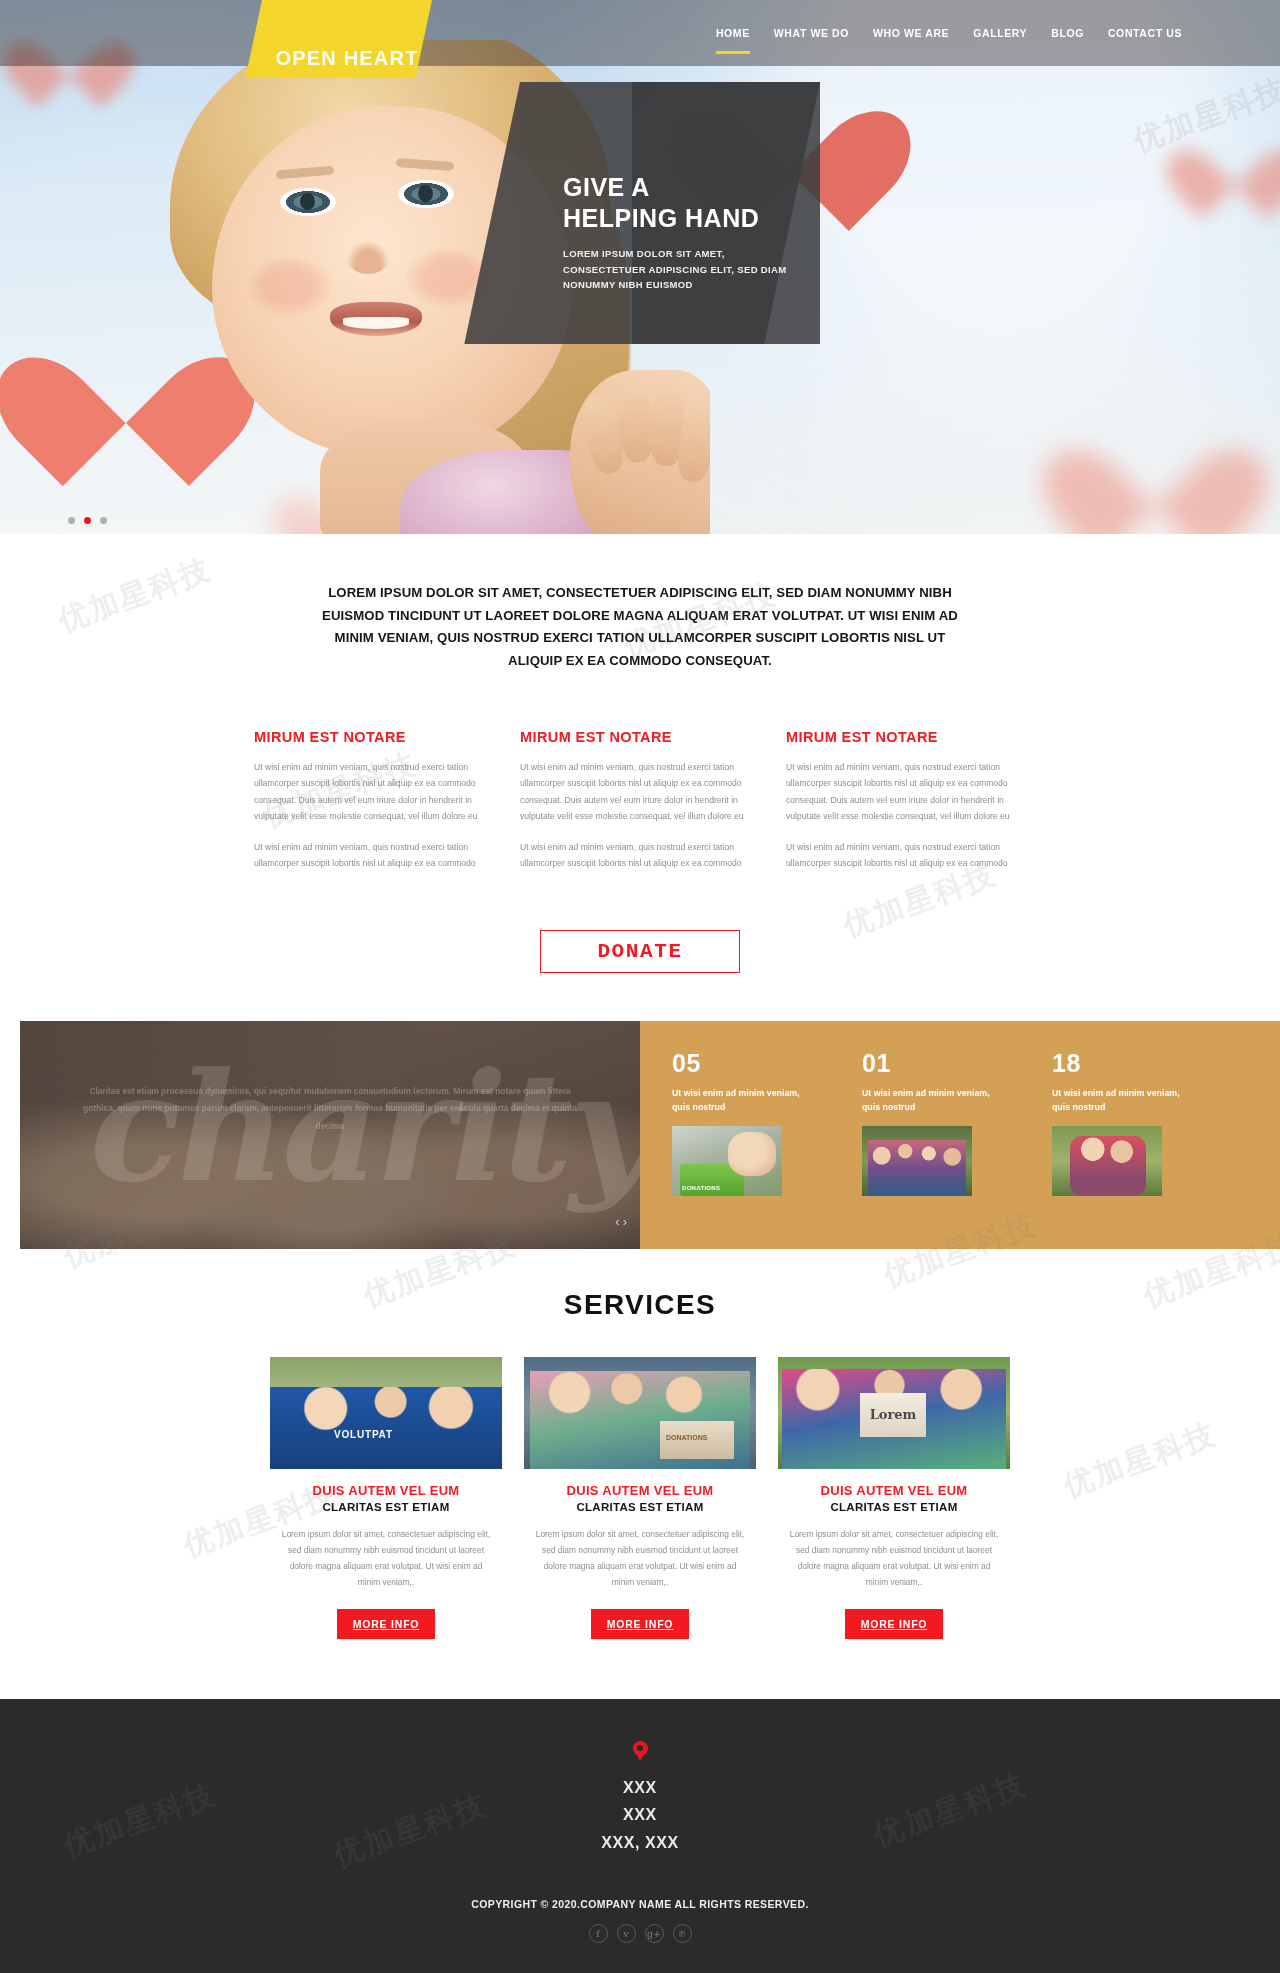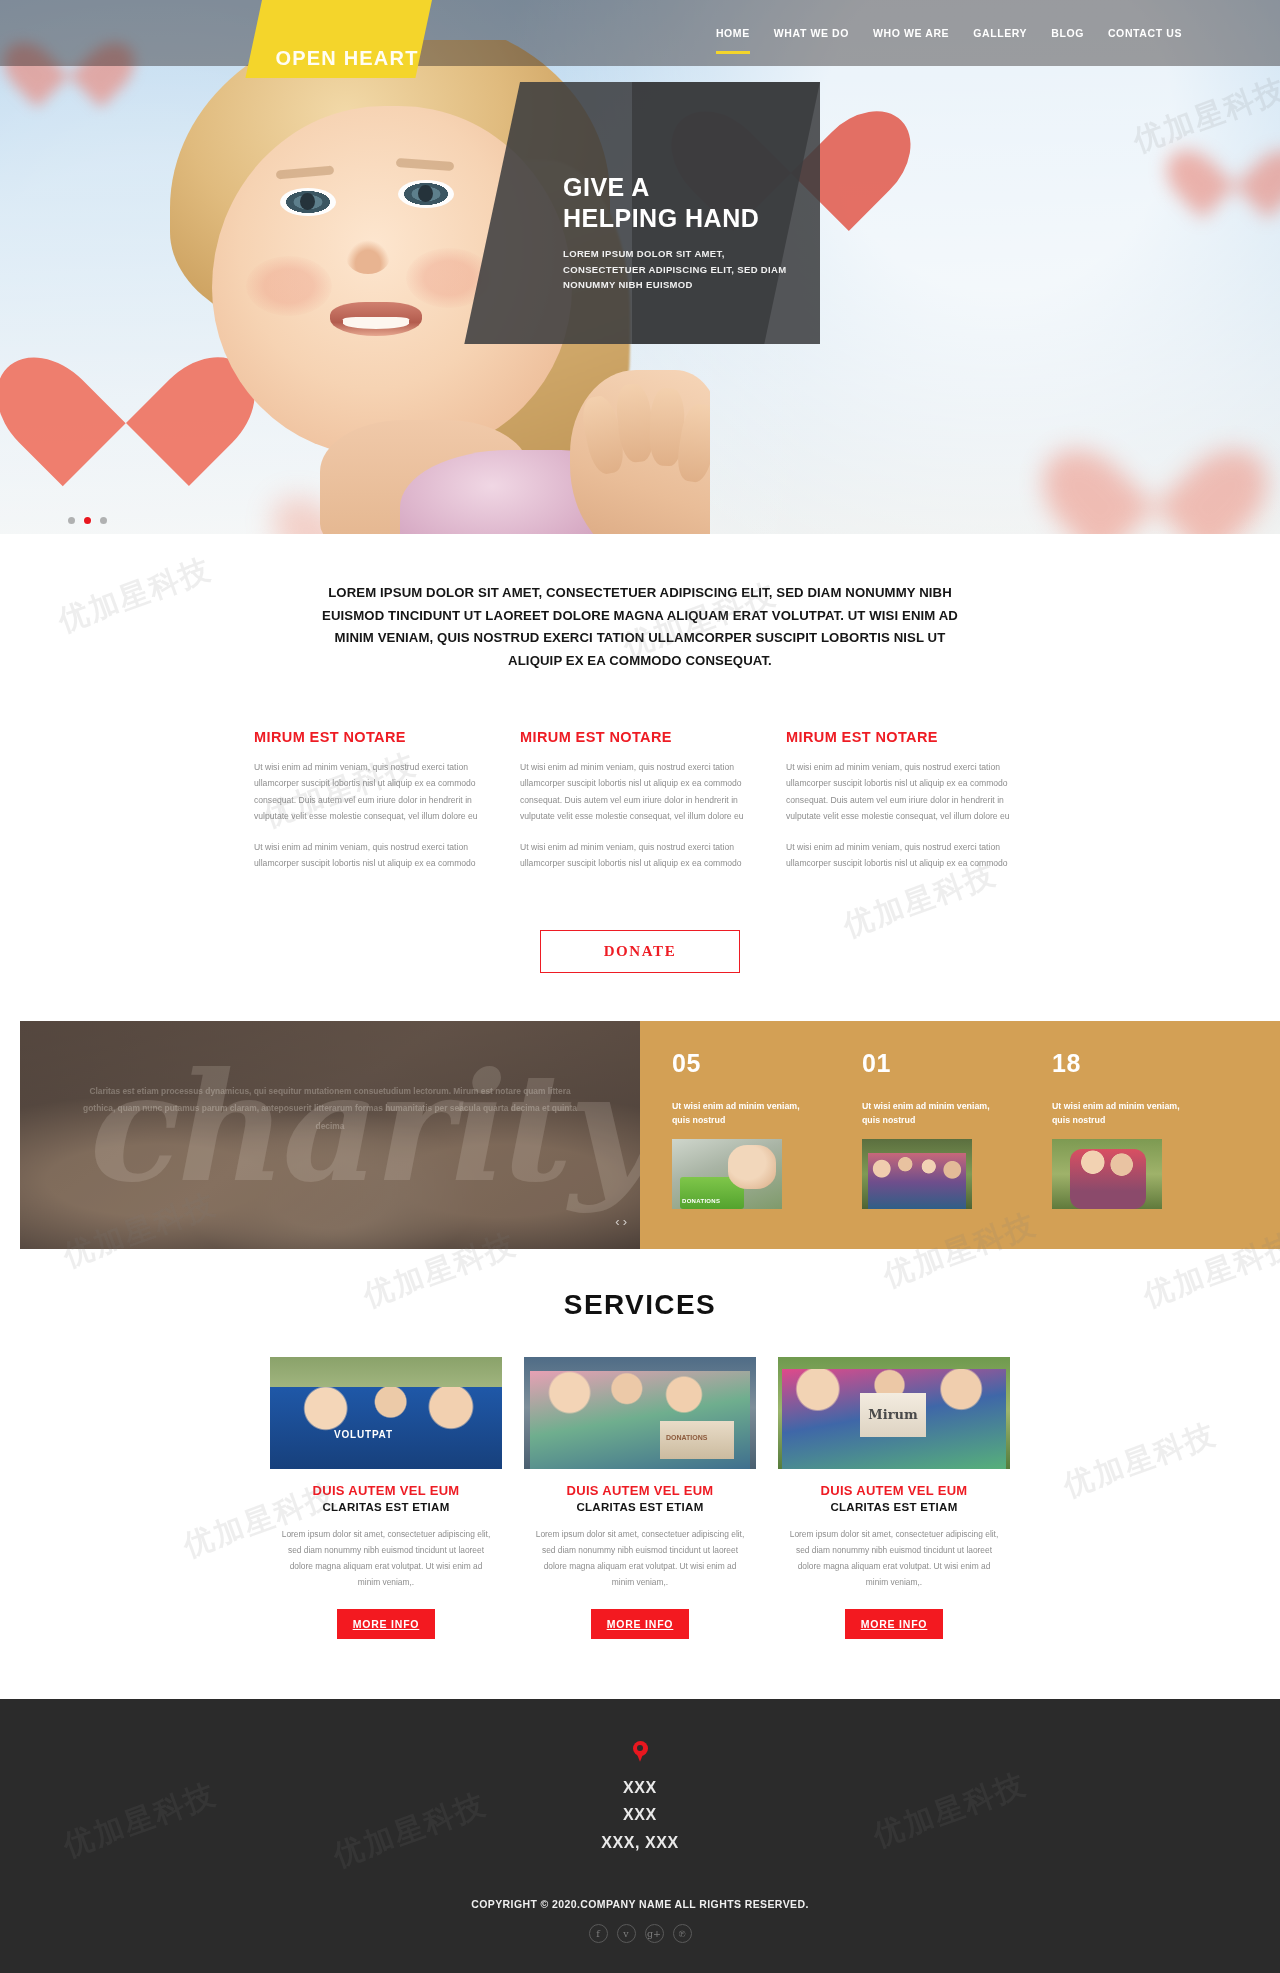--- a/index.html
+++ b/index.html
@@ -195,22 +195,22 @@
   }
   .col p {
     font-size: 8.6px; color: #8e8e8e; line-height: 1.92; margin-bottom: 14px;
   }
 
   
   .donate-wrap { text-align: center; margin: 44px 0 0; }
   .donate-btn {
     display: inline-block; width: 200px; height: 43px; line-height: 41px;
     background: #fff; border: 1.5px solid #ee1c24; color: #ee1c24;
-    font-size: 15px; font-weight: bold; letter-spacing: 1.6px;
-    text-transform: uppercase; cursor: pointer; font-family: Liberation Serif, serif;
+    font-size: 21px; font-weight: bold; letter-spacing: 1.6px;
+    text-transform: uppercase; cursor: pointer; font-family: Liberation Mono, monospace;
   }
 
   
   .band { margin-top: 48px; display: flex; width: 1280px; }
   .quote-panel {
     position: relative; width: 620px; height: 228px; margin-left: 20px;
     background: linear-gradient(145deg,#4a3f39 0%,#5d4f46 45%,#473c36 100%);
     overflow: hidden;
   }
   .quote-bg {
@@ -235,21 +235,21 @@
     position: absolute; right: 10px; bottom: 20px; color: rgba(255,255,255,.7);
     font-size: 13px; letter-spacing: 3px; cursor: pointer;
   }
   .stats {
     width: 640px; height: 228px; background: #d3a055;
     display: flex; padding: 30px 0 0 32px; gap: 60px;
   }
   .stat { width: 130px; }
   .stat .num {
     font-size: 25px; font-weight: bold; color: #fff; line-height: 1;
-    letter-spacing: .5px; margin-bottom: 23px;
+    letter-spacing: .5px; margin-bottom: 10px;
   }
   .stat .cap {
     font-size: 8.8px; font-weight: bold; color: #fff; line-height: 1.6; margin-bottom: 12px;
   }
   .stat .thumb {
     width: 110px; height: 70px; overflow: hidden; position: relative;
   }
   .thumb-a { background: linear-gradient(160deg,#cfd6cc 0%,#a9b4a5 40%,#7f9a6b 100%); }
   .thumb-a:before {
     content: ""; position: absolute; left: 8px; bottom: 0; width: 64px; height: 32px;
@@ -556,21 +556,21 @@
         </div>
         <h4>DUIS AUTEM VEL EUM</h4>
         <h5>CLARITAS EST ETIAM</h5>
         <p>Lorem ipsum dolor sit amet, consectetuer adipiscing elit, sed diam nonummy nibh euismod tincidunt ut laoreet dolore magna aliquam erat volutpat. Ut wisi enim ad minim veniam,.</p>
         <button class="info-btn">MORE INFO</button>
       </div>
 
       <div class="card">
         <div class="card-img img-give">
           <span class="sign">
-              <span>Mirum</span>
+              <span>Lorem</span>
             </span>
         </div>
         <h4>DUIS AUTEM VEL EUM</h4>
         <h5>CLARITAS EST ETIAM</h5>
         <p>Lorem ipsum dolor sit amet, consectetuer adipiscing elit, sed diam nonummy nibh euismod tincidunt ut laoreet dolore magna aliquam erat volutpat. Ut wisi enim ad minim veniam,.</p>
         <button class="info-btn">MORE INFO</button>
       </div>
 
     </div>
   </section>

